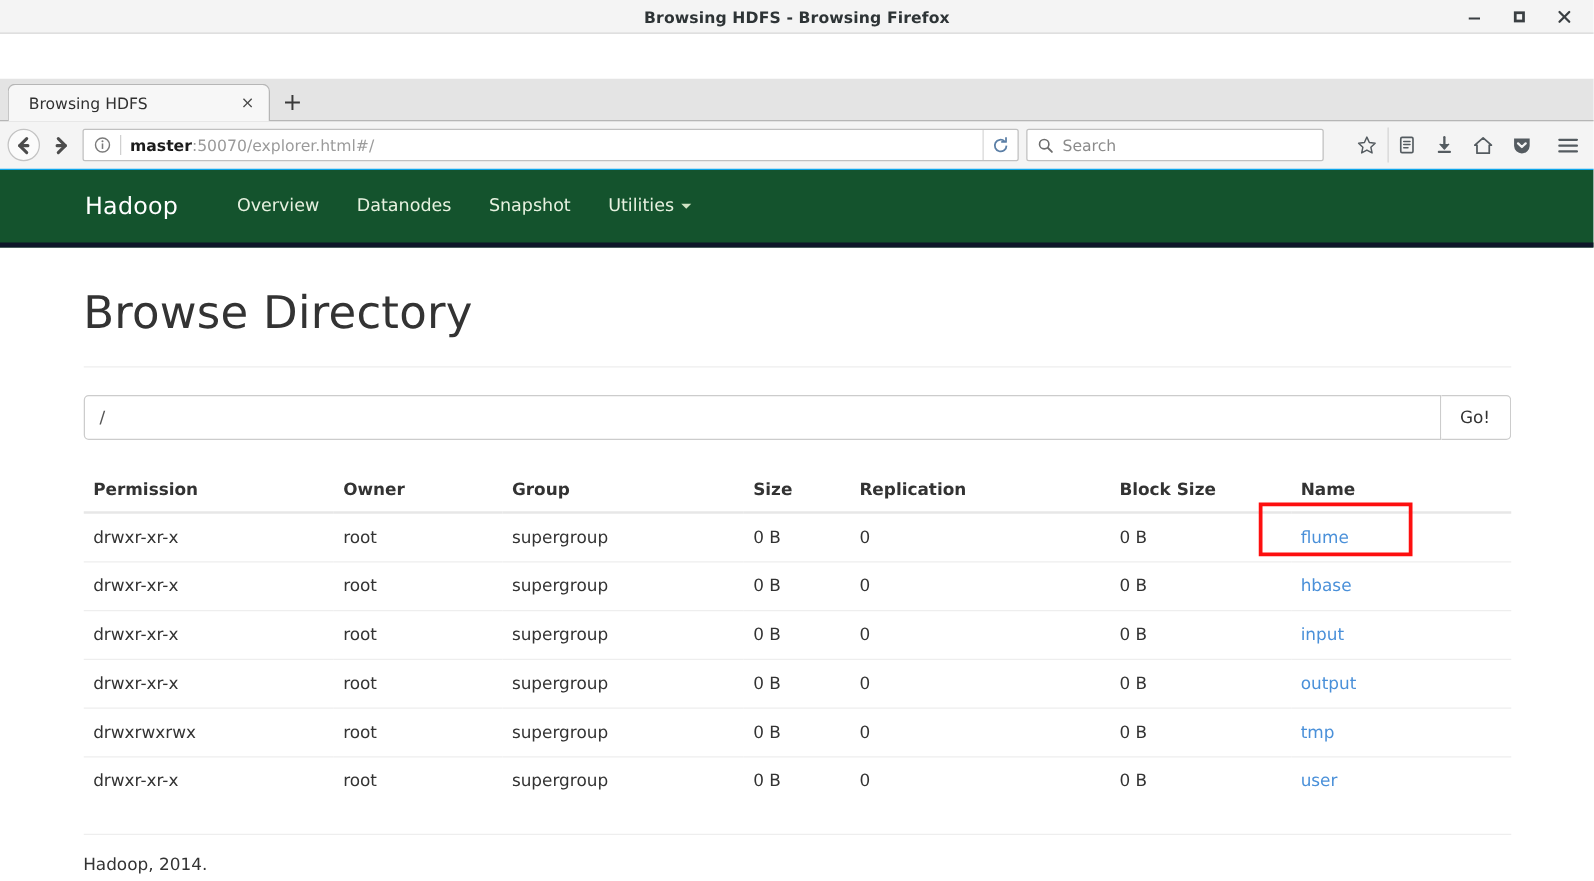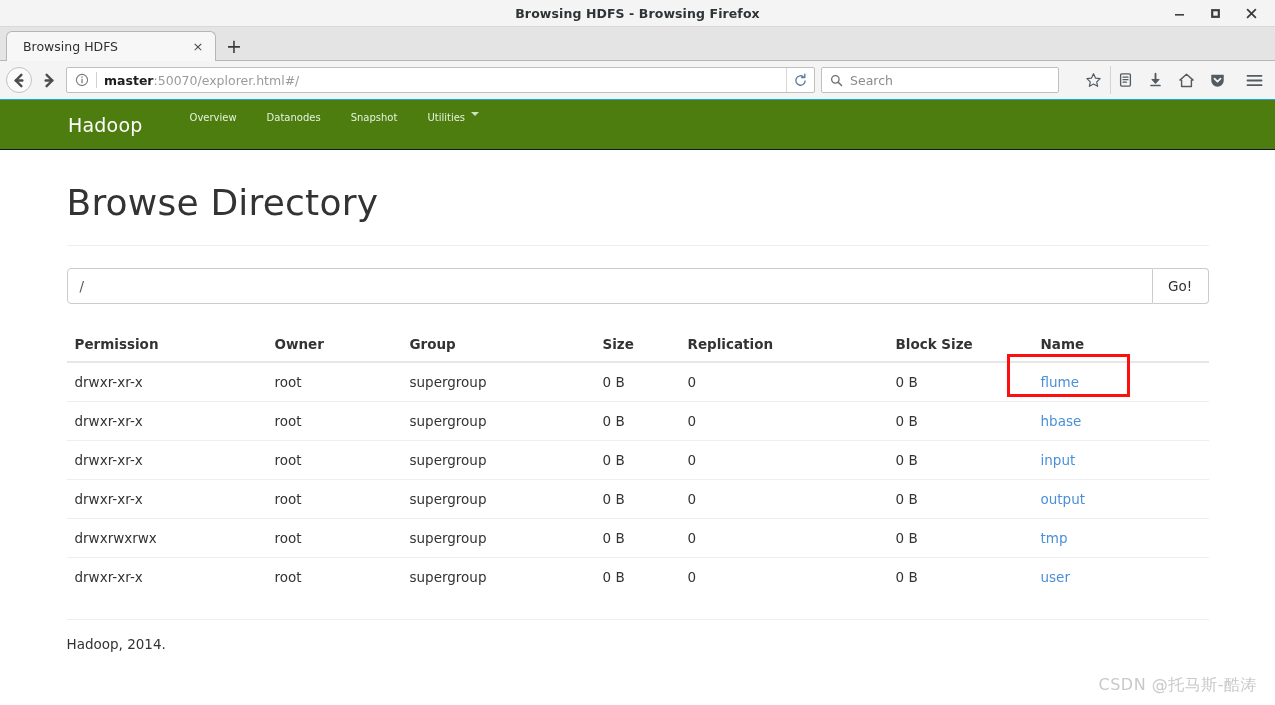--- a/index.html
+++ b/index.html
@@ -39,20 +39,21 @@
   }
   .win-btn svg { display: block; }
 
   .tabstrip {
     height: 34px;
     background: #e4e4e4;
     display: flex;
     align-items: flex-end;
     padding-left: 6px;
     position: relative;
+    margin-top: 36px;
   }
   .tabstrip:after{
     content:""; position:absolute; left:0; right:0; bottom:0;
     height:1px; background:#b6b6b6;
   }
   .tab {
     position: relative;
     height: 30px;
     min-width: 210px;
     background: #f7f7f7;
@@ -152,38 +153,38 @@
     display: flex; align-items: center; justify-content: center;
     color: #545b60;
   }
   .cicon.sep { border-left: 1px solid #d3d3d3; }
   .cicon.menu { margin-left: 6px; }
 
   
   .page { background: #ffffff; height: calc(705px - 27px - 34px - 40px); overflow: hidden; }
 
   .hnav {
-    height: 50px;
-    background: #4d7c0f;
+    height: 62px;
+    background: #14532d;
     display: flex;
     align-items: center;
     padding-left: 68px;
-    border-bottom: 1px solid #0f172a;
+    border-bottom: 4px solid #0f172a;
   }
   .brand {
     color: #ffffff;
     font-size: 19px;
     margin-right: 32px;
     letter-spacing: .2px;
   }
   .hnav-item {
     color: #e7f2e0;
-    font-size: 10px;
+    font-size: 14px;
     padding: 12px 15px;
-    display: flex; gap: 6px;
+    display: flex; align-items: center; gap: 6px;
     height: 50px;
   }
   .caret {
     width: 0; height: 0;
     border-left: 4px solid transparent;
     border-right: 4px solid transparent;
     border-top: 4px solid #cfe3c4;
     display: inline-block;
   }
 

